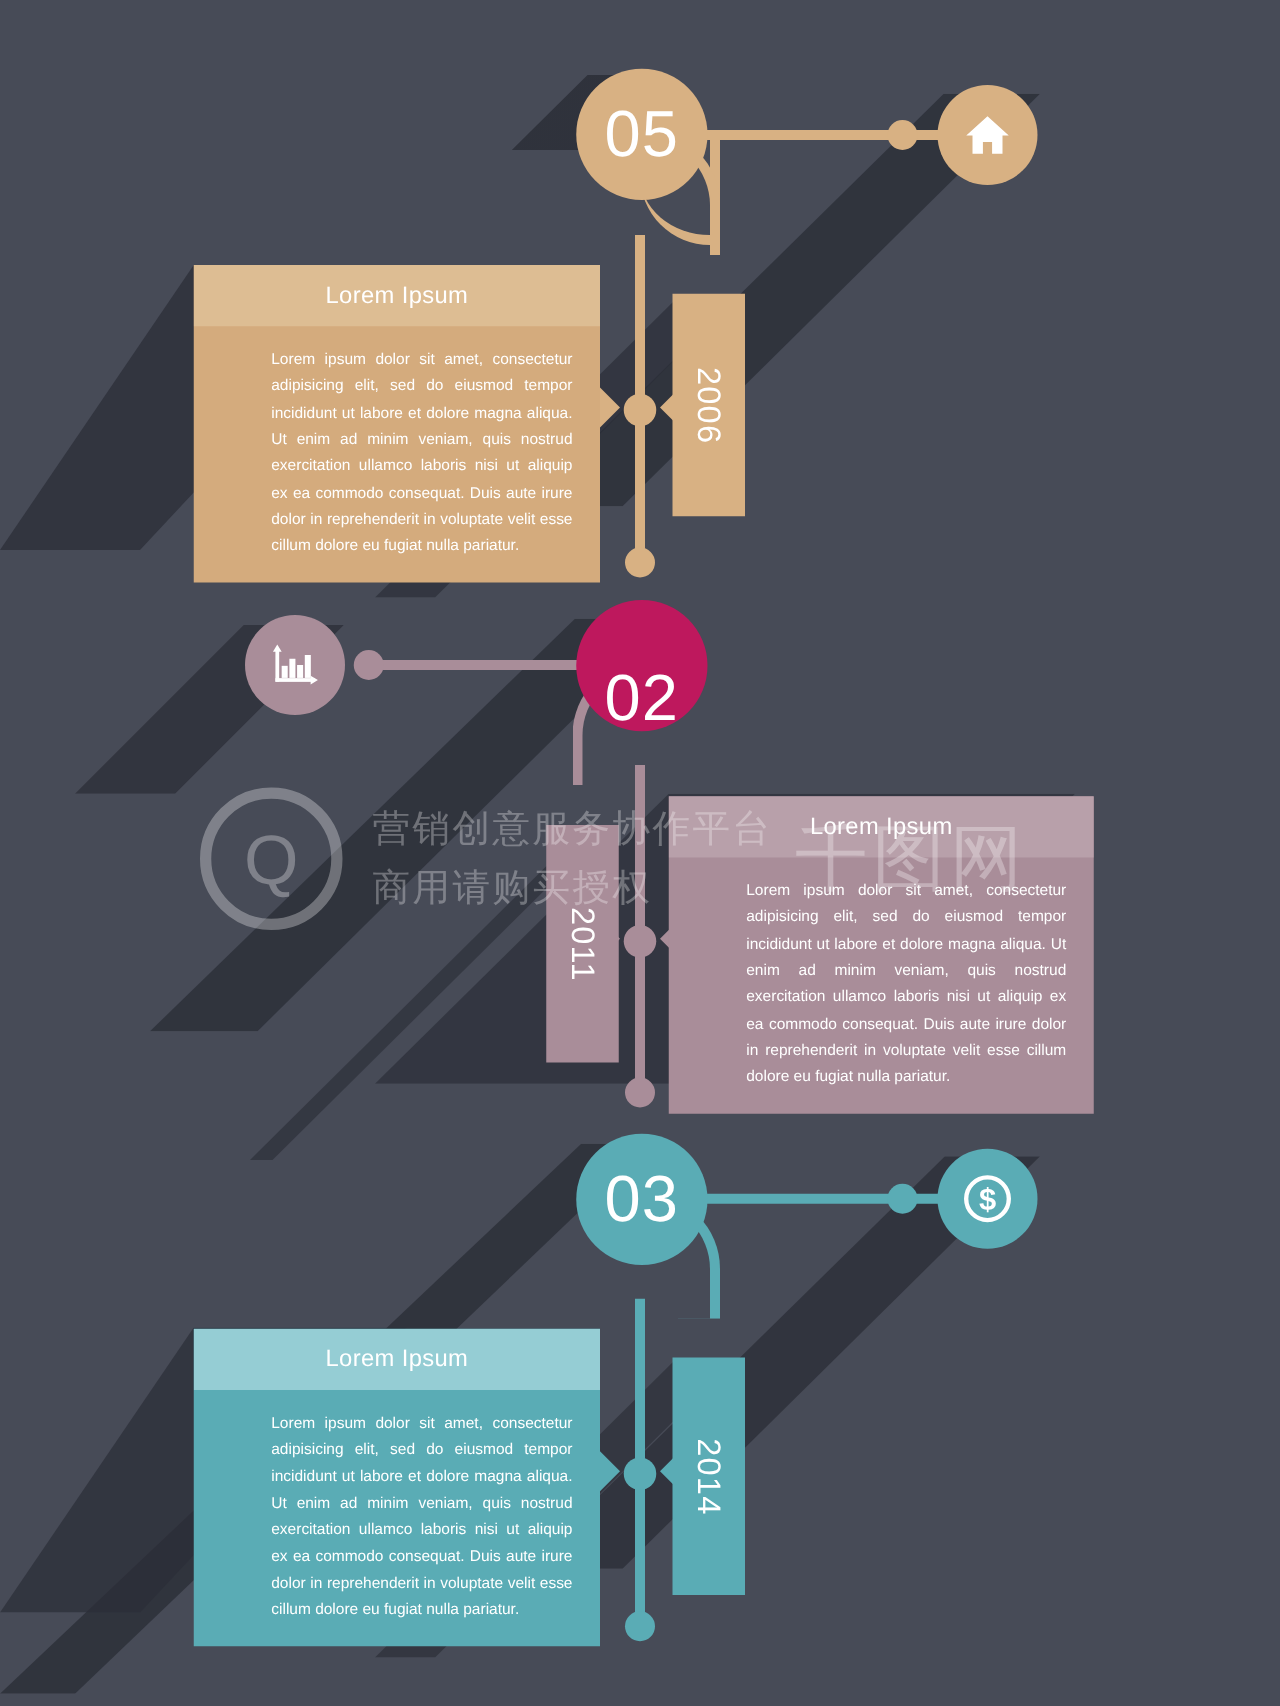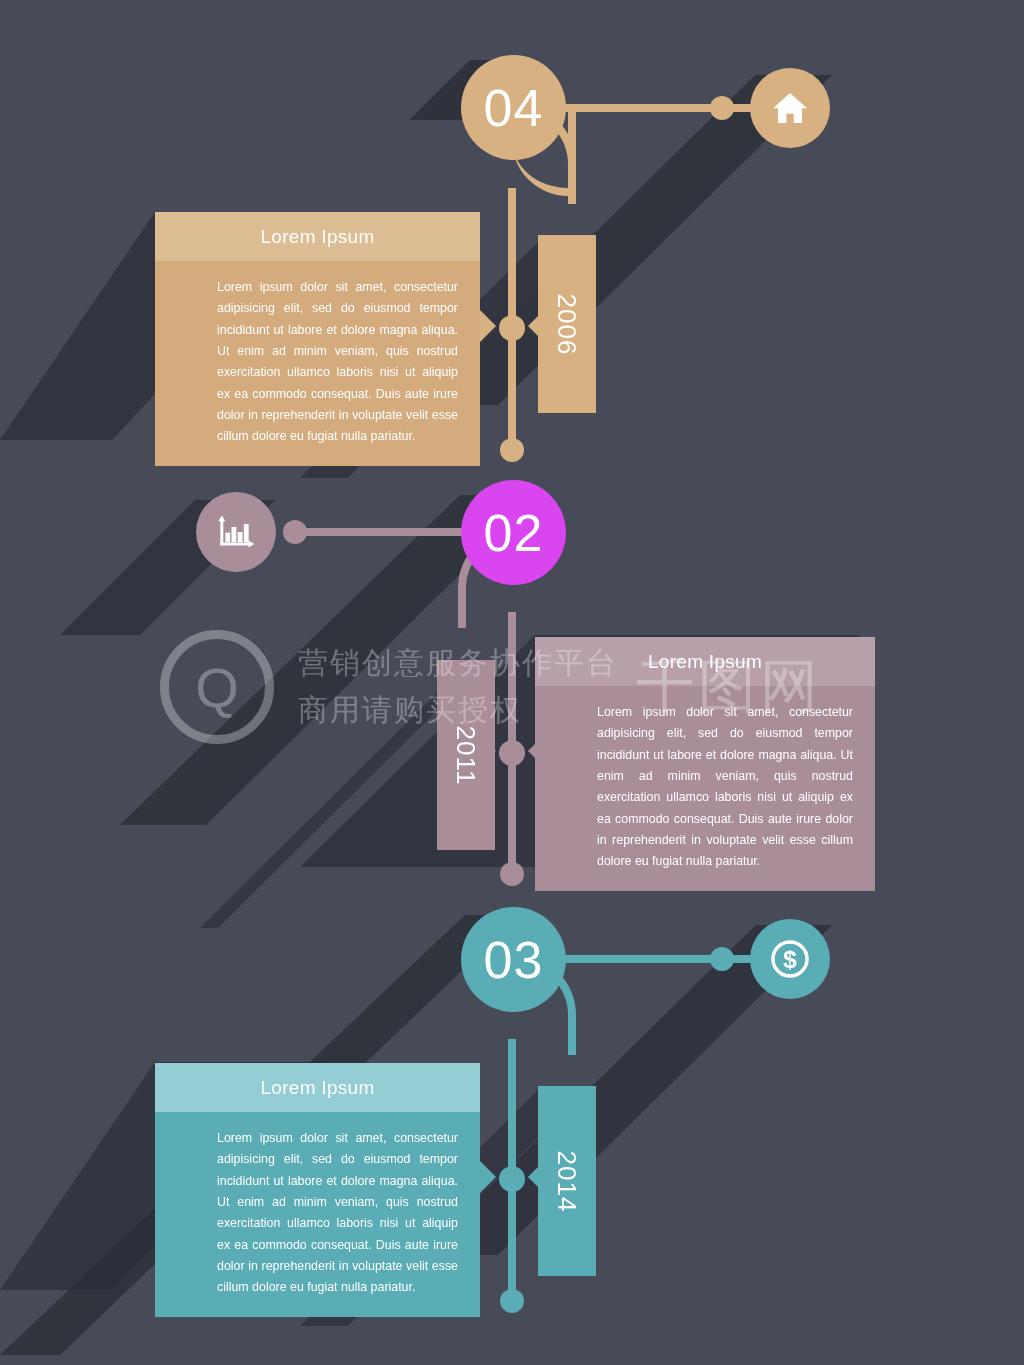--- a/index.html
+++ b/index.html
@@ -101,21 +101,21 @@
   <div class="dot" style="left:500px;top:438px;width:24px;height:24px;background:#d8b183;"></div>
   <div class="dot" style="left:710px;top:96px;width:24px;height:24px;background:#d8b183;"></div>
 
   <div class="tri" style="left:478px;top:308px;border-top:18px solid transparent;
               border-bottom:18px solid transparent;border-left:18px solid #d8b183;"></div>
   <div class="tri" style="left:528px;top:308px;border-top:18px solid transparent;
               border-bottom:18px solid transparent;border-right:18px solid #d8b183;"></div>
   <div class="dot" style="left:499px;top:315px;width:26px;height:26px;background:#d8b183;"></div>
 
   <div class="circle" style="left:461px;top:55px;width:105px;height:105px;background:#d8b183;z-index:5;">
-    <span class="num">04</span>
+    <span class="num">05</span>
   </div>
 
   <div class="circle ico" style="left:750px;top:68px;width:80px;height:80px;background:#d8b183;z-index:5;">
     <svg width="40" height="40" viewBox="0 0 24 24" fill="#ffffff" aria-hidden="true">
       <path d="M12 3 L1.8 12.2 h3.0 V21 h5.0 v-5.6 h4.4 V21 h5.0 v-8.8 h3.0 Z"></path>
     </svg>
   </div>
 
   <div class="card" style="left:155px;top:212px;width:325px;background:#d4ab7d;">
     <div class="card-head" style="background:#ddbd93;">Lorem Ipsum</div>
@@ -146,21 +146,21 @@
   <div class="line" style="left:508px;top:612px;width:8px;height:262px;background:#a98d99;"></div>
   <div class="dot" style="left:500px;top:862px;width:24px;height:24px;background:#a98d99;"></div>
   <div class="dot" style="left:283px;top:520px;width:24px;height:24px;background:#a98d99;"></div>
 
   <div class="tri" style="left:478px;top:733px;border-top:18px solid transparent;
               border-bottom:18px solid transparent;border-left:18px solid #a98d99;"></div>
   <div class="tri" style="left:528px;top:733px;border-top:18px solid transparent;
               border-bottom:18px solid transparent;border-right:18px solid #a98d99;"></div>
   <div class="dot" style="left:499px;top:740px;width:26px;height:26px;background:#a98d99;"></div>
 
-  <div class="circle" style="left:461px;top:480px;width:105px;height:105px;background:#d946ef;z-index:5;">
+  <div class="circle" style="left:461px;top:480px;width:105px;height:105px;background:#be185d;z-index:5;align-items:flex-end;">
     <span class="num">02</span>
   </div>
 
   <div class="circle ico" style="left:196px;top:492px;width:80px;height:80px;background:#a98d99;z-index:5;">
     <svg width="40" height="40" viewBox="0 0 24 24" aria-hidden="true">
       <g fill="#ffffff">
         <rect x="2.6" y="4.0" width="1.8" height="16.0"></rect>
         <rect x="2.6" y="18.3" width="18.8" height="1.8"></rect>
         <path d="M3.5 2.1 L5.6 5.6 H1.4 Z"></path>
         <path d="M23.0 19.2 L19.5 21.3 V17.1 Z"></path>

